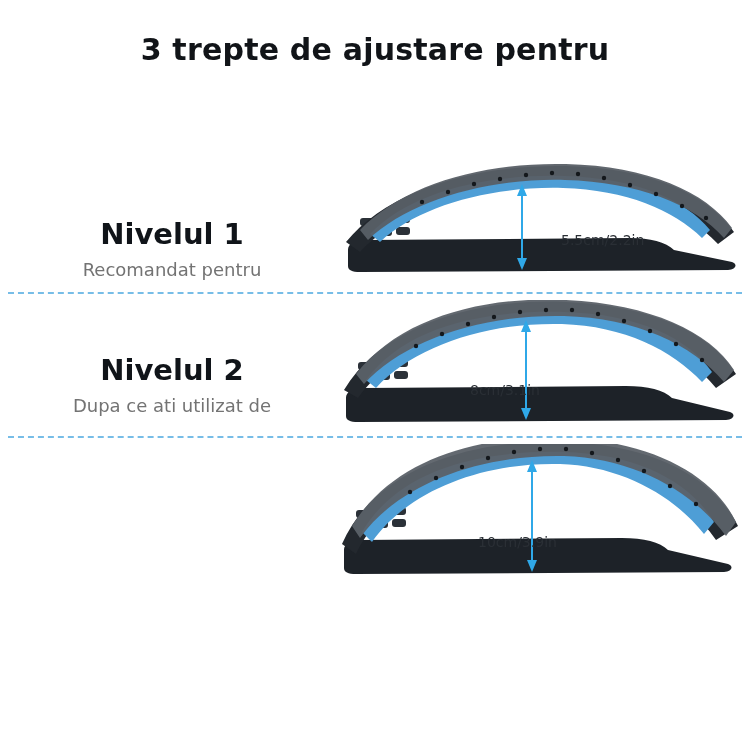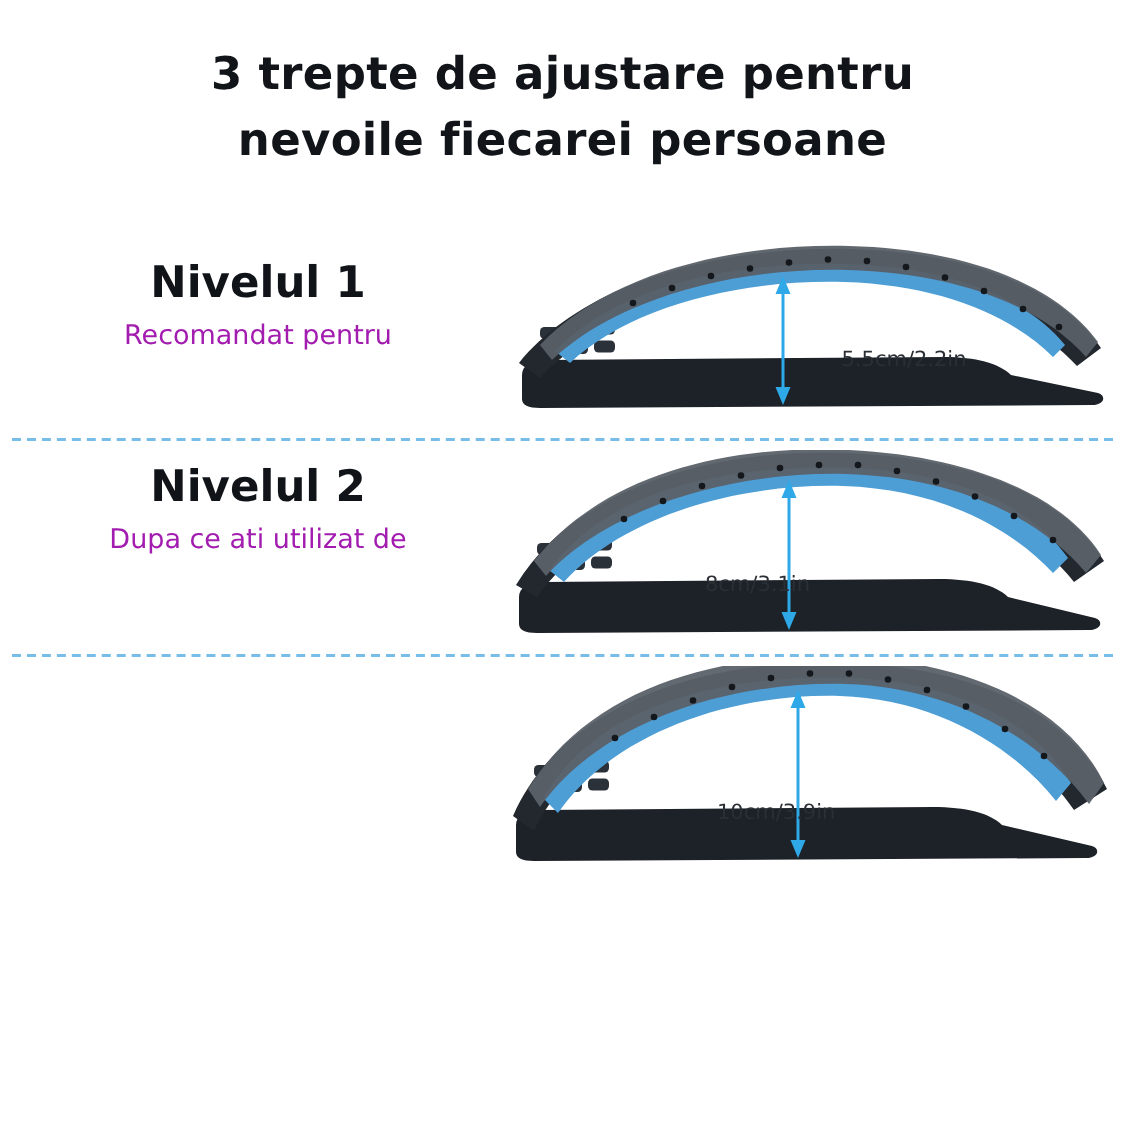--- a/index.html
+++ b/index.html
@@ -59,32 +59,33 @@
   }
   .divider-1 { top: 292px; }
   .divider-2 { top: 436px; }
 
   .text-col {
     position: absolute;
     left: 12px;
     width: 320px;
     text-align: center;
     color: #111418;
+    margin-top: 46px;
   }
   .level-title {
     font-size: 29px;
     font-weight: bold;
     line-height: 1.15;
     color: #101419;
   }
   .level-desc {
     margin-top: 6px;
     font-size: 18px;
     line-height: 1.42;
-    color: #a21caf;
+    color: #737373;
   }
 
   .row-1 .text-col { top: 14px; }
   .row-2 .text-col { top: 8px; }
   .row-3 .text-col { top: 6px; }
 
   
   .product {
     position: absolute;
     left: 330px;
@@ -107,21 +108,20 @@
   .m2 { left: 140px; top: 82px; }
   .m3 { left: 148px; top: 90px; text-align: center; }
 </style>
 </head>
 <body>
 
 <div class="page">
 
   <div class="headline">
     <span class="line">3 trepte de  ajustare pentru</span>
-    <span class="line">nevoile fiecarei persoane</span>
   </div>
 
   <div class="divider divider-1"></div>
   <div class="divider divider-2"></div>
 
   <div class="row row-1">
     <div class="text-col">
       <div class="level-title">Nivelul 1</div>
       <div class="level-desc">
         <div>Recomandat pentru</div>

